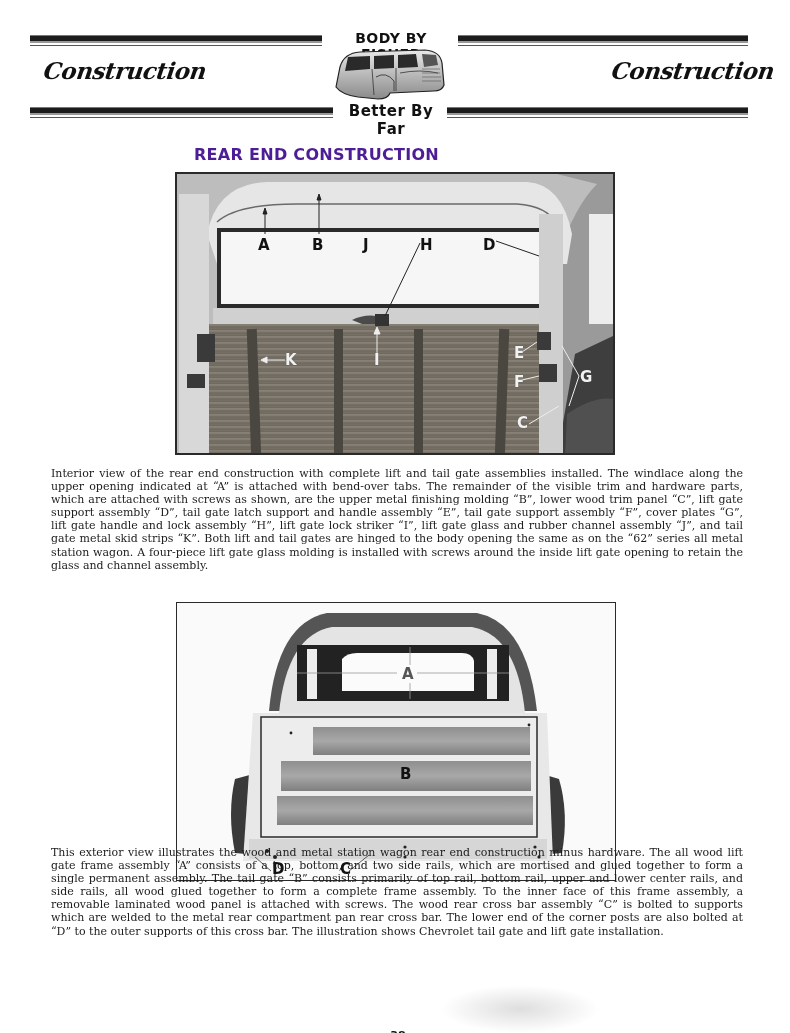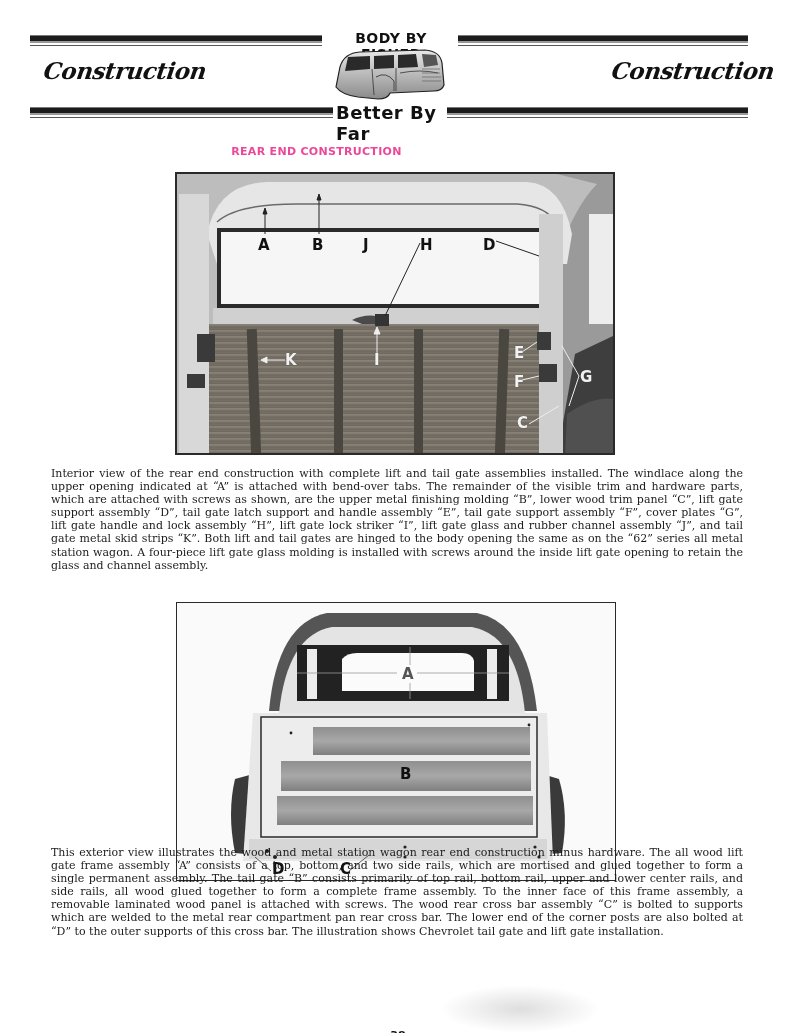--- a/index.html
+++ b/index.html
@@ -7,28 +7,28 @@
 
   
   .header { position: absolute; left: 0; top: 0; width: 790px; height: 130px; }
   .rule { position: absolute; height: 8px; background: #1c1c1c; border-top: 1px solid #777; border-bottom: 2px solid #999; box-sizing: border-box; }
   .rule::after { content: ""; position: absolute; left: 0; right: 0; bottom: -5px; height: 1px; background: #555; }
   .rule.r1 { left: 30px; width: 292px; top: 35px; }
   .rule.r2 { left: 458px; width: 290px; top: 35px; }
   .rule.r3 { left: 30px; width: 303px; top: 107px; }
   .rule.r4 { left: 447px; width: 301px; top: 107px; }
   .brand-top { position: absolute; left: 325px; top: 30px; width: 132px; text-align: center; font-family: "DejaVu Sans", sans-serif; font-weight: bold; font-size: 14px; letter-spacing: 0.5px; color: #111; }
-  .brand-bottom { position: absolute; left: 336px; top: 102px; width: 110px; font-family: "DejaVu Sans", sans-serif; font-weight: bold; font-size: 18px; letter-spacing: 0.5px; color: #111; }
+  .brand-bottom { position: absolute; left: 336px; top: 102px; width: 110px; text-align: center; font-family: "DejaVu Sans", sans-serif; font-weight: bold; font-size: 15px; letter-spacing: 0.5px; color: #111; }
   .script { position: absolute; top: 57px; font-family: "DejaVu Serif", serif; font-style: italic; font-weight: bold; font-size: 23px; color: #111; letter-spacing: -0.5px; transform: skewX(-8deg); }
   .script.left { left: 44px; }
   .script.right { left: 612px; }
   .car-logo { position: absolute; left: 330px; top: 47px; width: 118px; height: 54px; }
 
   
-  .section-title { position: absolute; left: 0; width: 633px; top: 145px; text-align: center; font-family: "DejaVu Sans", sans-serif; font-weight: bold; font-size: 11px; letter-spacing: 0.3px; color: #ec4899; }
+  .section-title { position: absolute; left: 0; width: 633px; top: 145px; text-align: center; font-family: "DejaVu Sans", sans-serif; font-weight: bold; font-size: 16px; letter-spacing: 0.3px; color: #4c1d95; }
 
   
   .photo { position: absolute; border: 2px solid #2a2a2a; box-sizing: border-box; overflow: hidden; }
   .photo.p1 { left: 175px; top: 172px; width: 440px; height: 283px; background: #c9c9c9; }
   .photo.p2 { left: 176px; top: 602px; width: 440px; height: 279px; background: #fafafa; border-width: 1px; }
   .photo svg { position: absolute; left: 0; top: 0; }
   .callout { position: absolute; font-family: "DejaVu Sans", sans-serif; font-weight: bold; font-size: 15px; line-height: 1; }
   .callout.dark { color: #111; }
   .callout.light { color: #f2f2f2; text-shadow: 0 0 1px #444; }
 

